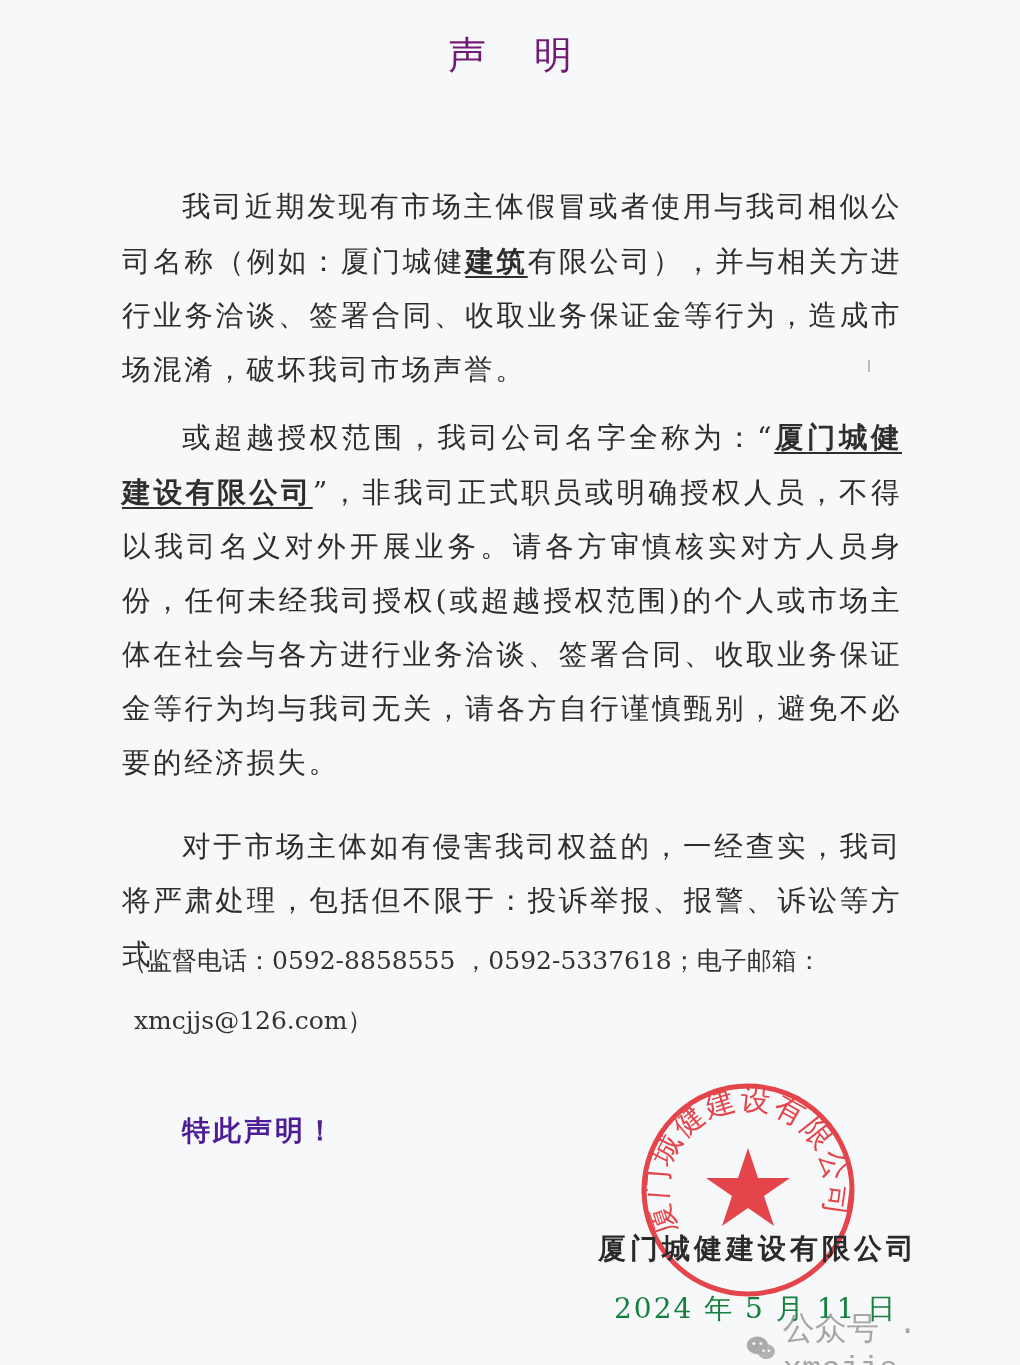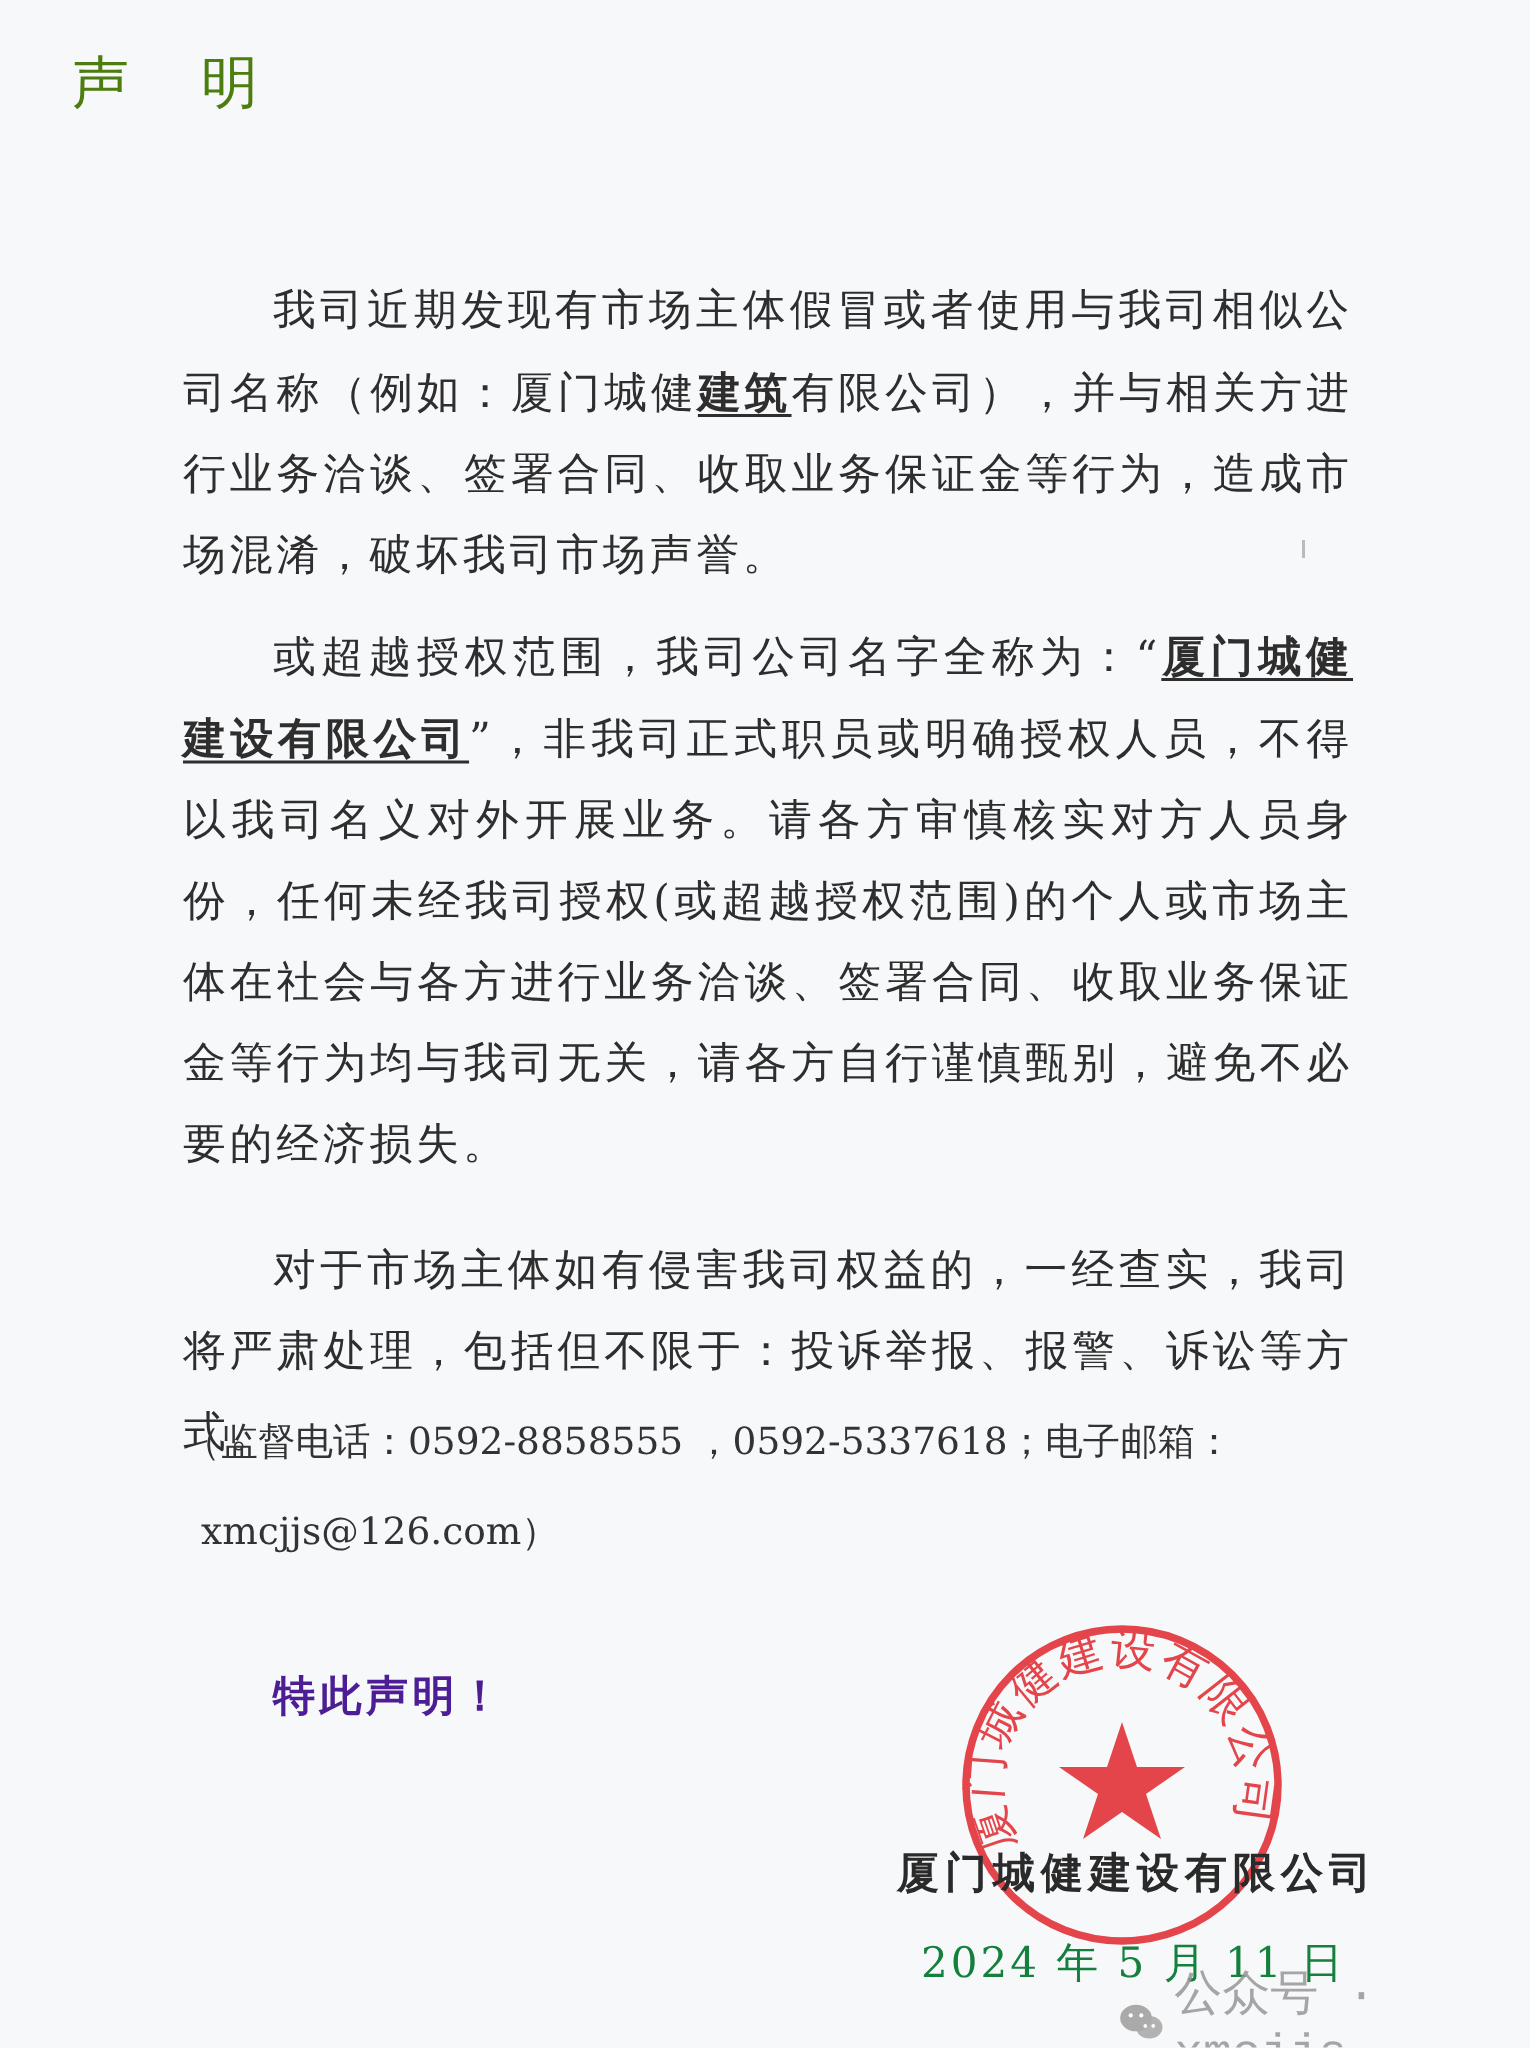--- a/index.html
+++ b/index.html
@@ -6,22 +6,22 @@
   body {
     width: 1020px; height: 1365px; overflow: hidden;
     background: #f6f7f9;
     font-family: "DejaVu Serif", "Liberation Serif", serif;
     color: #2b2b2b;
     position: relative;
   }
   .page { position: absolute; left: 0; top: 0; width: 1020px; height: 1365px; background: #f7f8fa; }
   .title {
     position: absolute; top: 30px; left: 0; width: 1020px;
-    font-size: 38px; letter-spacing: 48px;
-    text-indent: 48px; color: #4d7c0f;
+    text-align: center; font-size: 38px; letter-spacing: 48px;
+    text-indent: 48px; color: #701a75;
   }
   .para {
     position: absolute; left: 122px; width: 780px;
     font-size: 28.5px; line-height: 54px; letter-spacing: 2.6px;
     text-align: justify; color: #2e2e2e;
   }
   .para.indent { text-indent: 60px; }
   .u { text-decoration: underline; text-underline-offset: 5px; font-weight: bold; }
   .contact {
     position: absolute; left: 122px; width: 780px;

